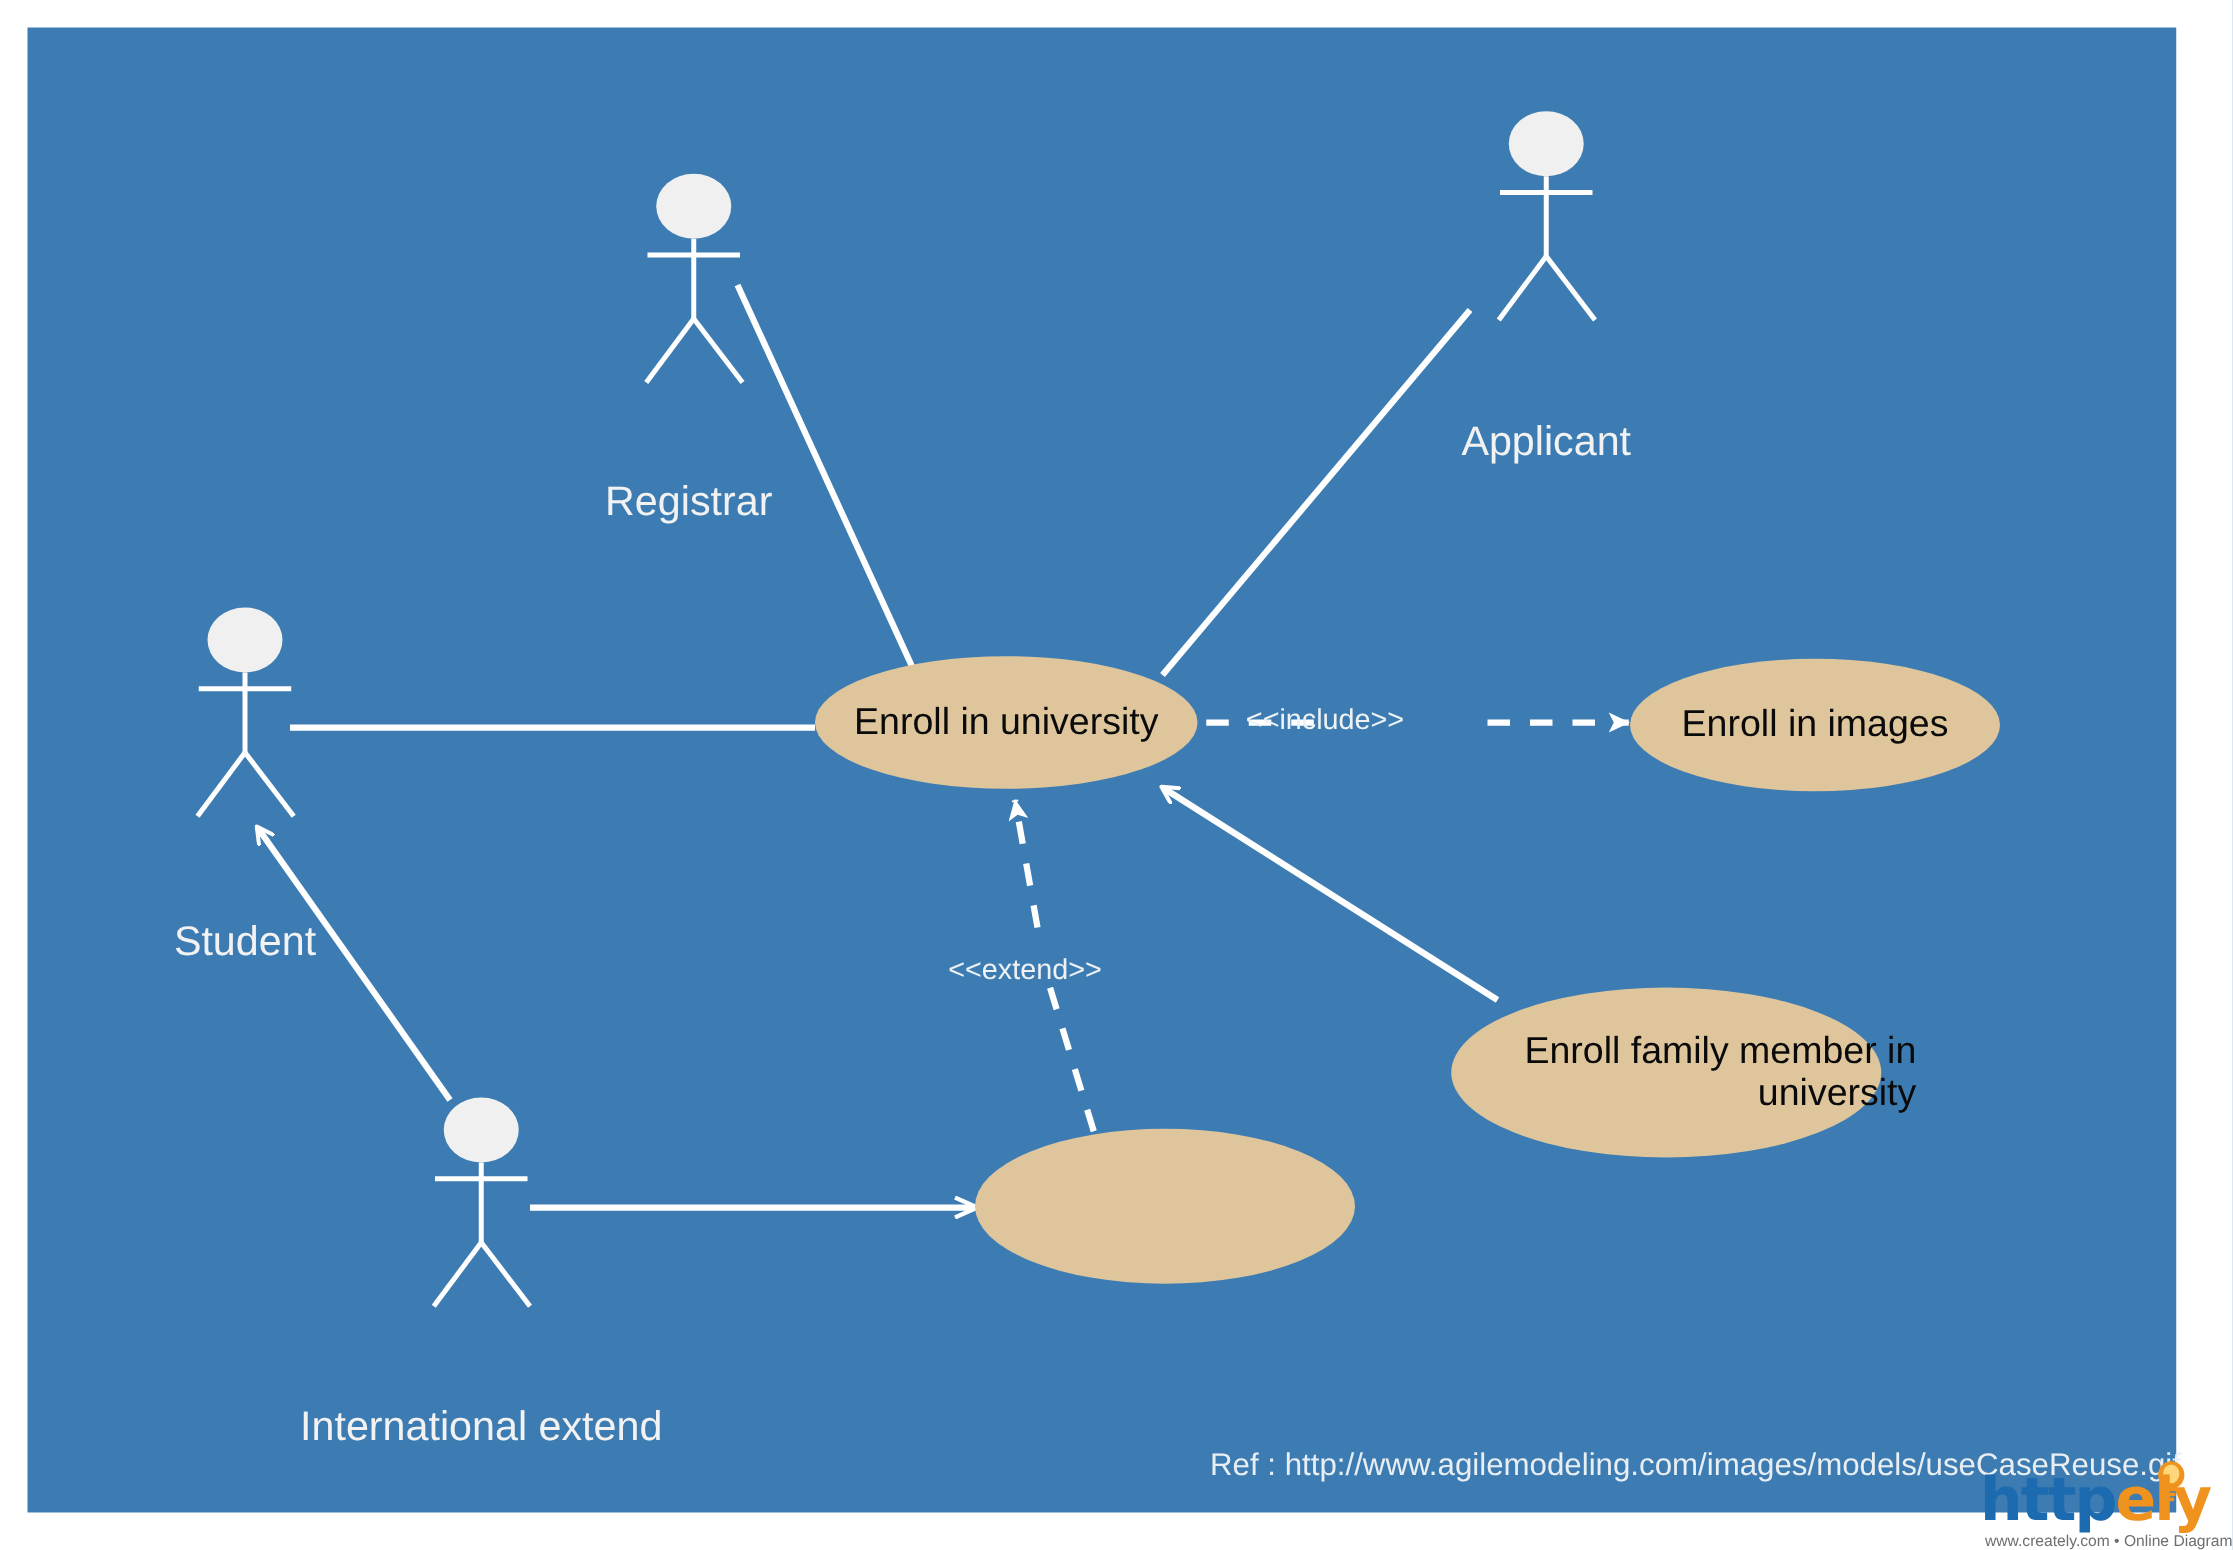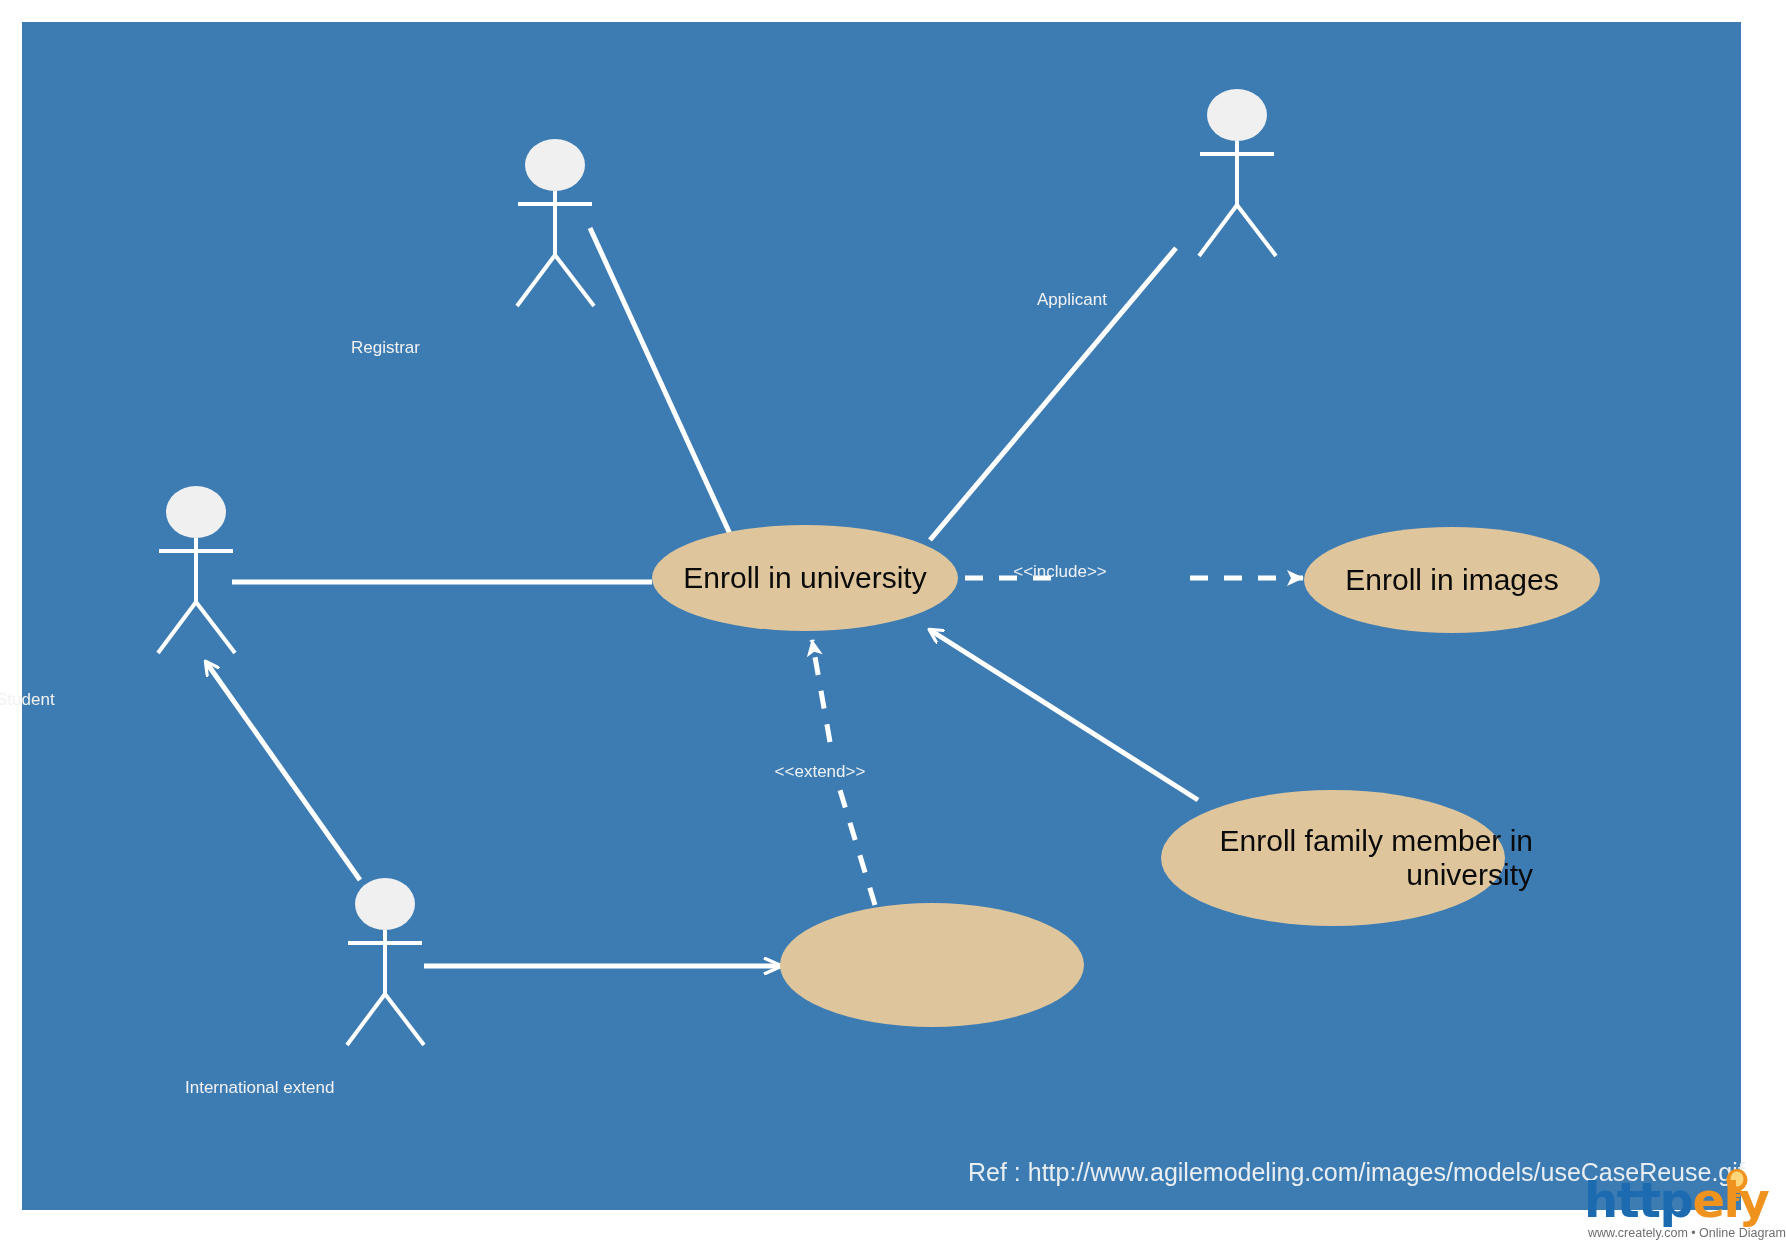--- a/index.html
+++ b/index.html
@@ -40,27 +40,29 @@
     color: #0a0a0a;
     font-size: 30px;
     text-align: center;
     line-height: 34px;
     white-space: pre-line;
     pointer-events: none;
   }
   .actor-label {
     position: absolute;
     color: #f2f2f2;
-    font-size: 17px;
-    white-space: nowrap;
+    font-size: 33px;
+    text-align: center;
+    white-space: nowrap;
+    margin-top: 44px;
   }
   .stereo-label {
     position: absolute;
     color: #eef2f5;
-    font-size: 17px;
+    font-size: 23px;
     text-align: center;
     white-space: nowrap;
   }
   .ref-label {
     position: absolute;
     color: #e9eef2;
     font-size: 25px;
     white-space: nowrap;
   }
   

